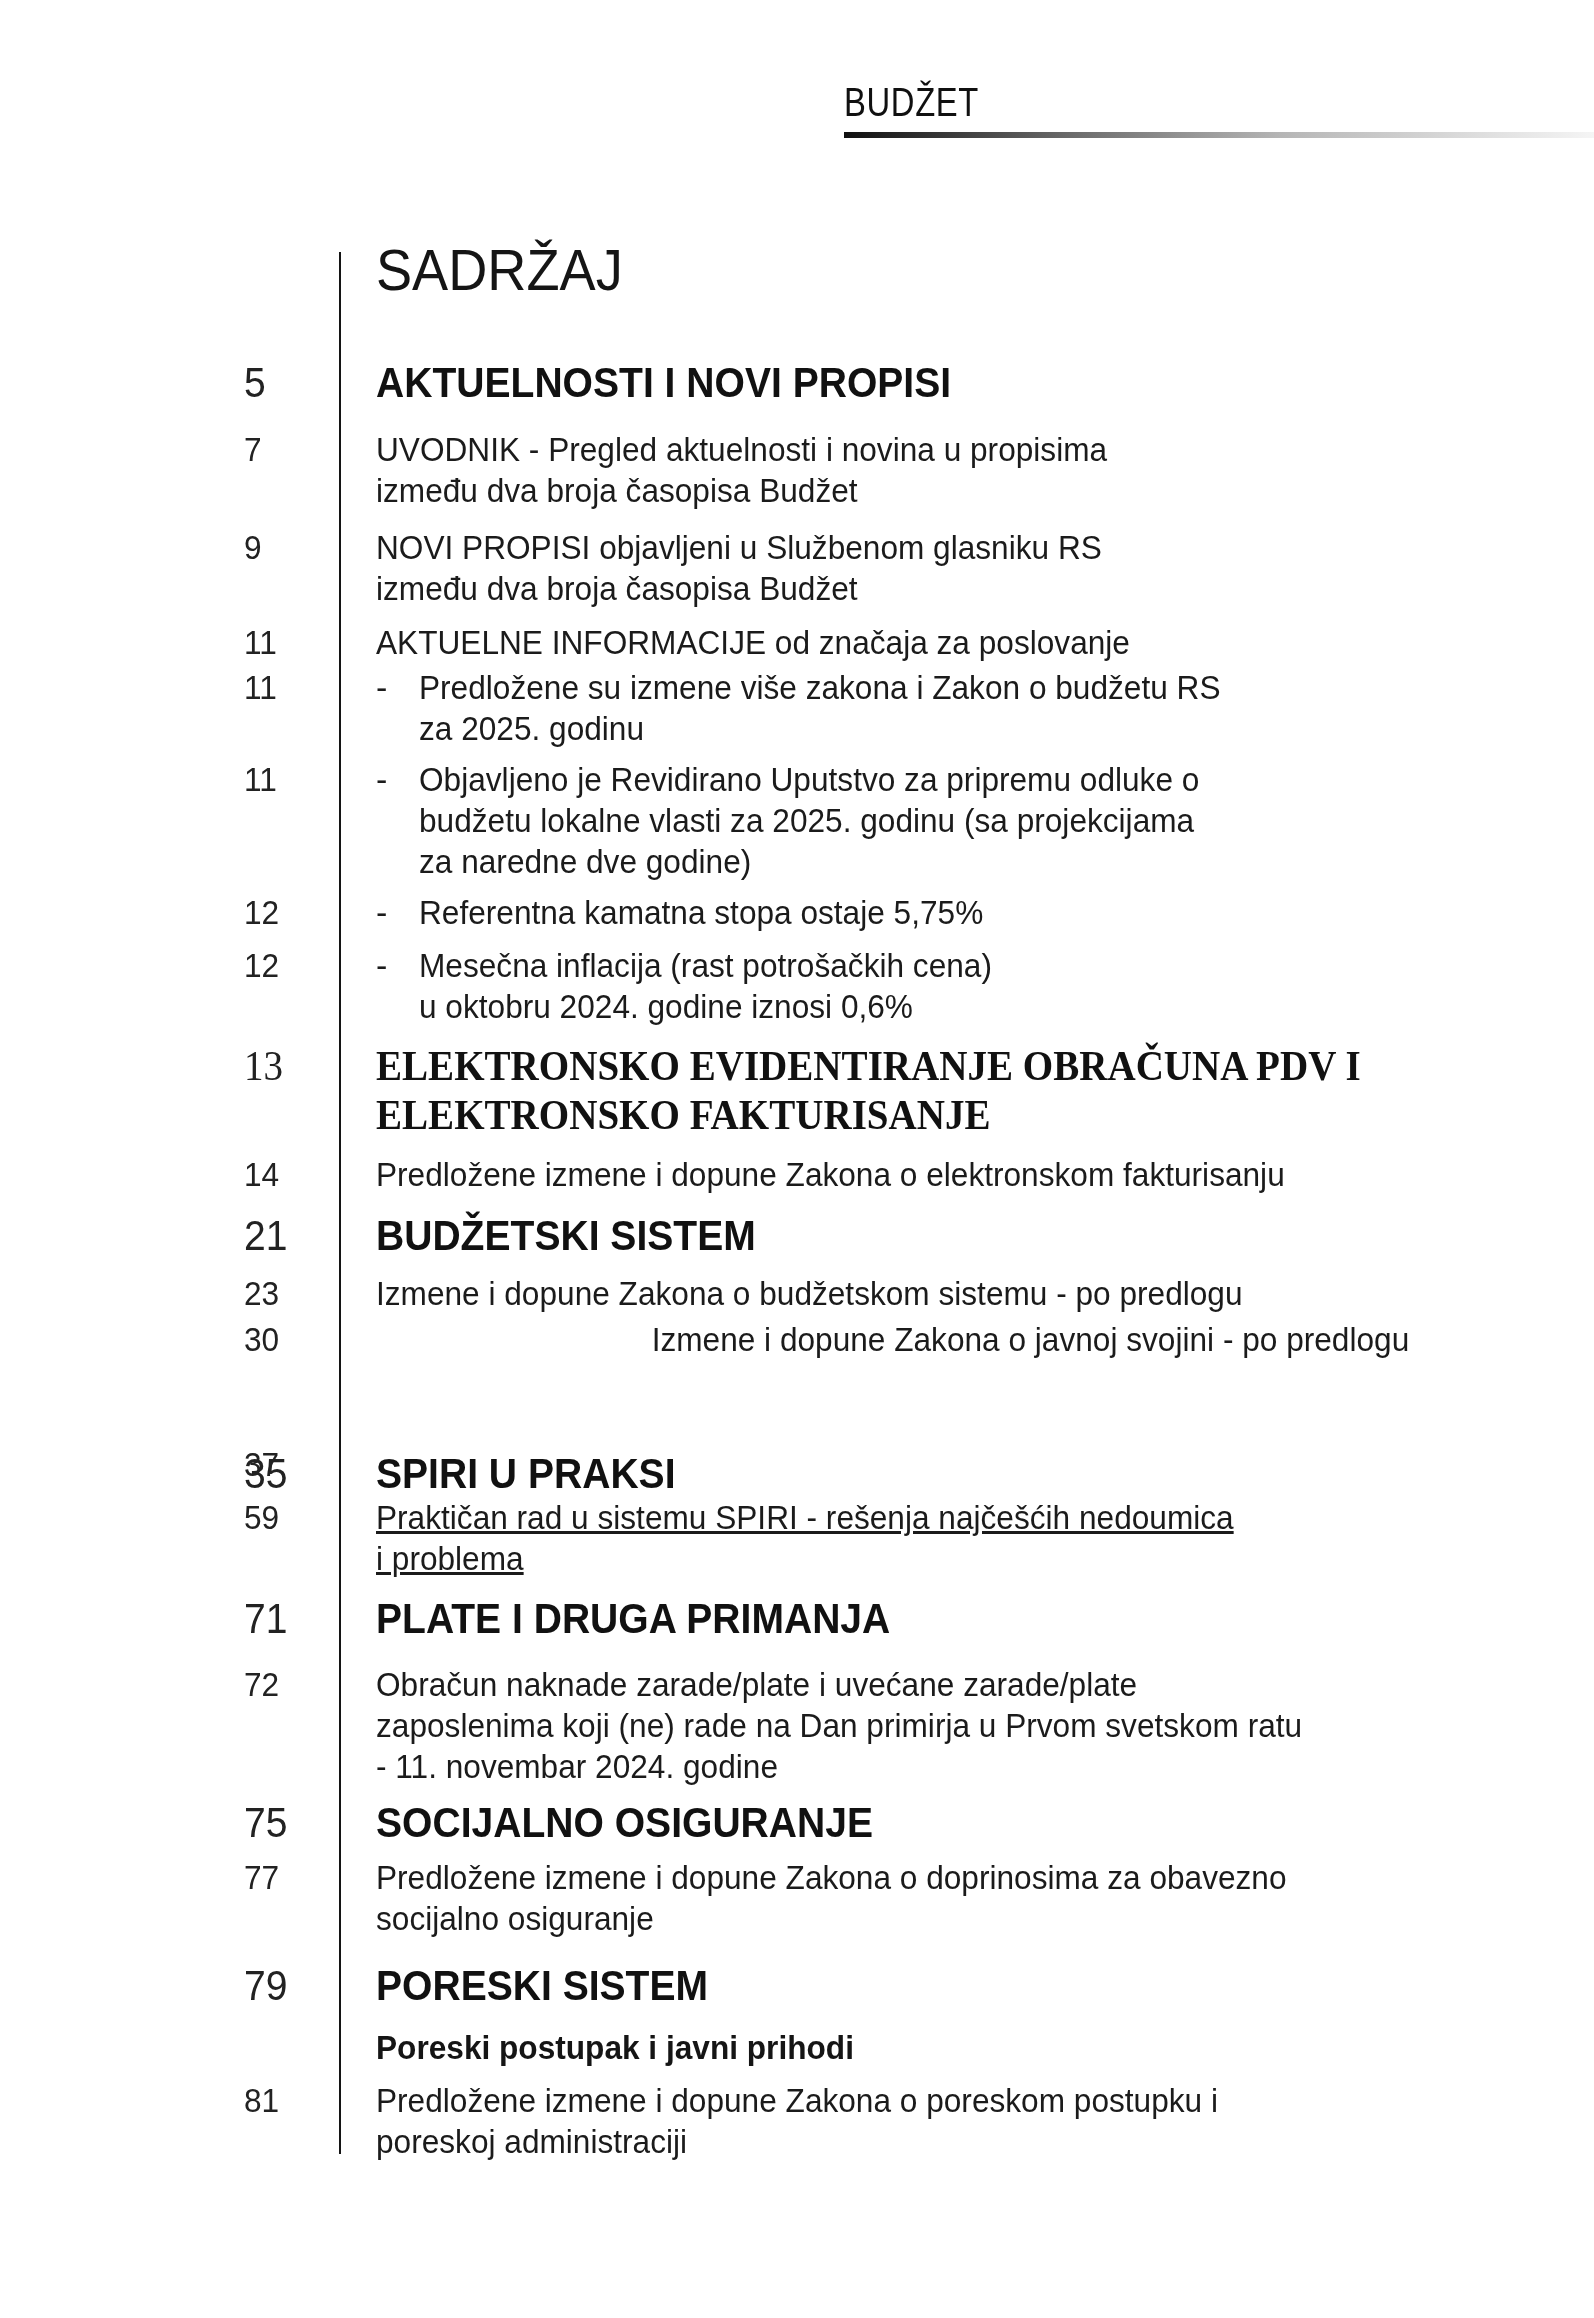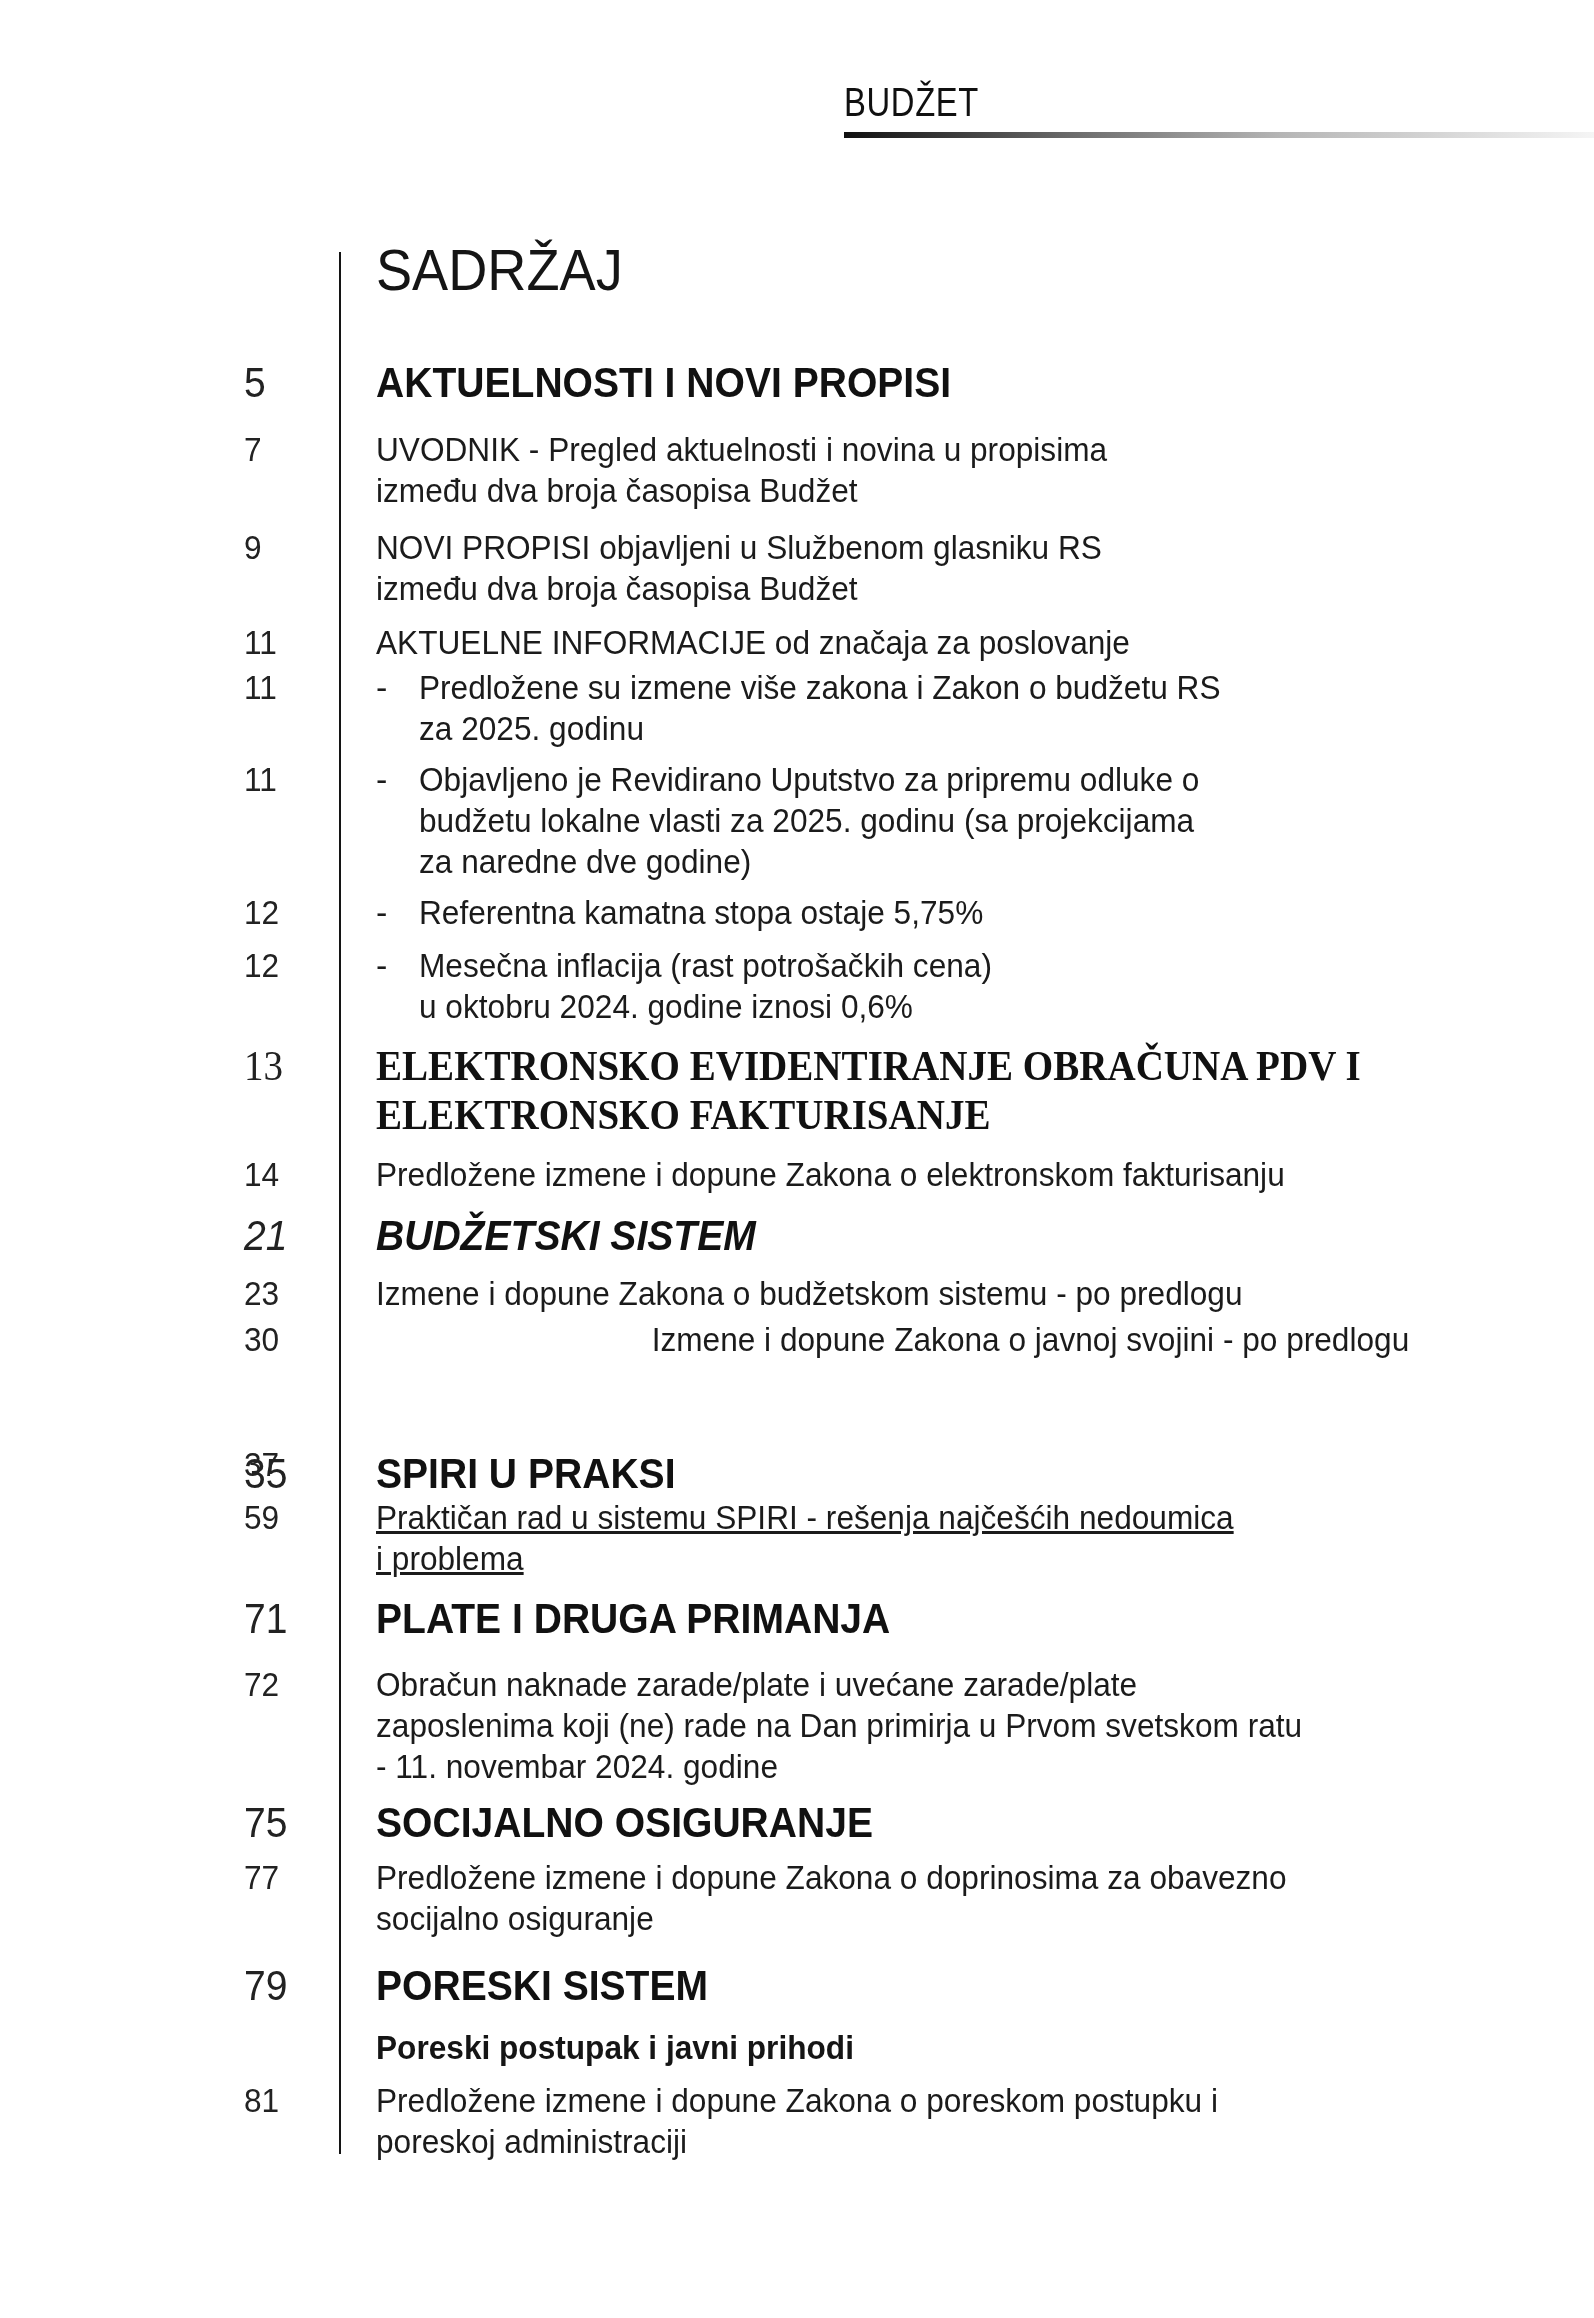--- a/index.html
+++ b/index.html
@@ -150,21 +150,21 @@
           <div class="line">ELEKTRONSKO EVIDENTIRANJE OBRAČUNA PDV I</div>
           <div class="line">ELEKTRONSKO FAKTURISANJE</div>
         </div>
       </div>
       <div class="row entry" style="top: 1154px;">
         <span class="num">14</span>
         <div class="row-text">
           <div class="line">Predložene izmene i dopune Zakona o elektronskom fakturisanju</div>
         </div>
       </div>
-      <div class="row section" style="top: 1211px; font-style: italic;">
+      <div class="row section" style="top: 1211px;">
         <span class="num">21</span>
         <div class="row-text">
           <div class="line">BUDŽETSKI SISTEM</div>
         </div>
       </div>
       <div class="row entry" style="top: 1273px;">
         <span class="num">23</span>
         <div class="row-text">
           <div class="line">Izmene i dopune Zakona o budžetskom sistemu - po predlogu</div>
         </div>

